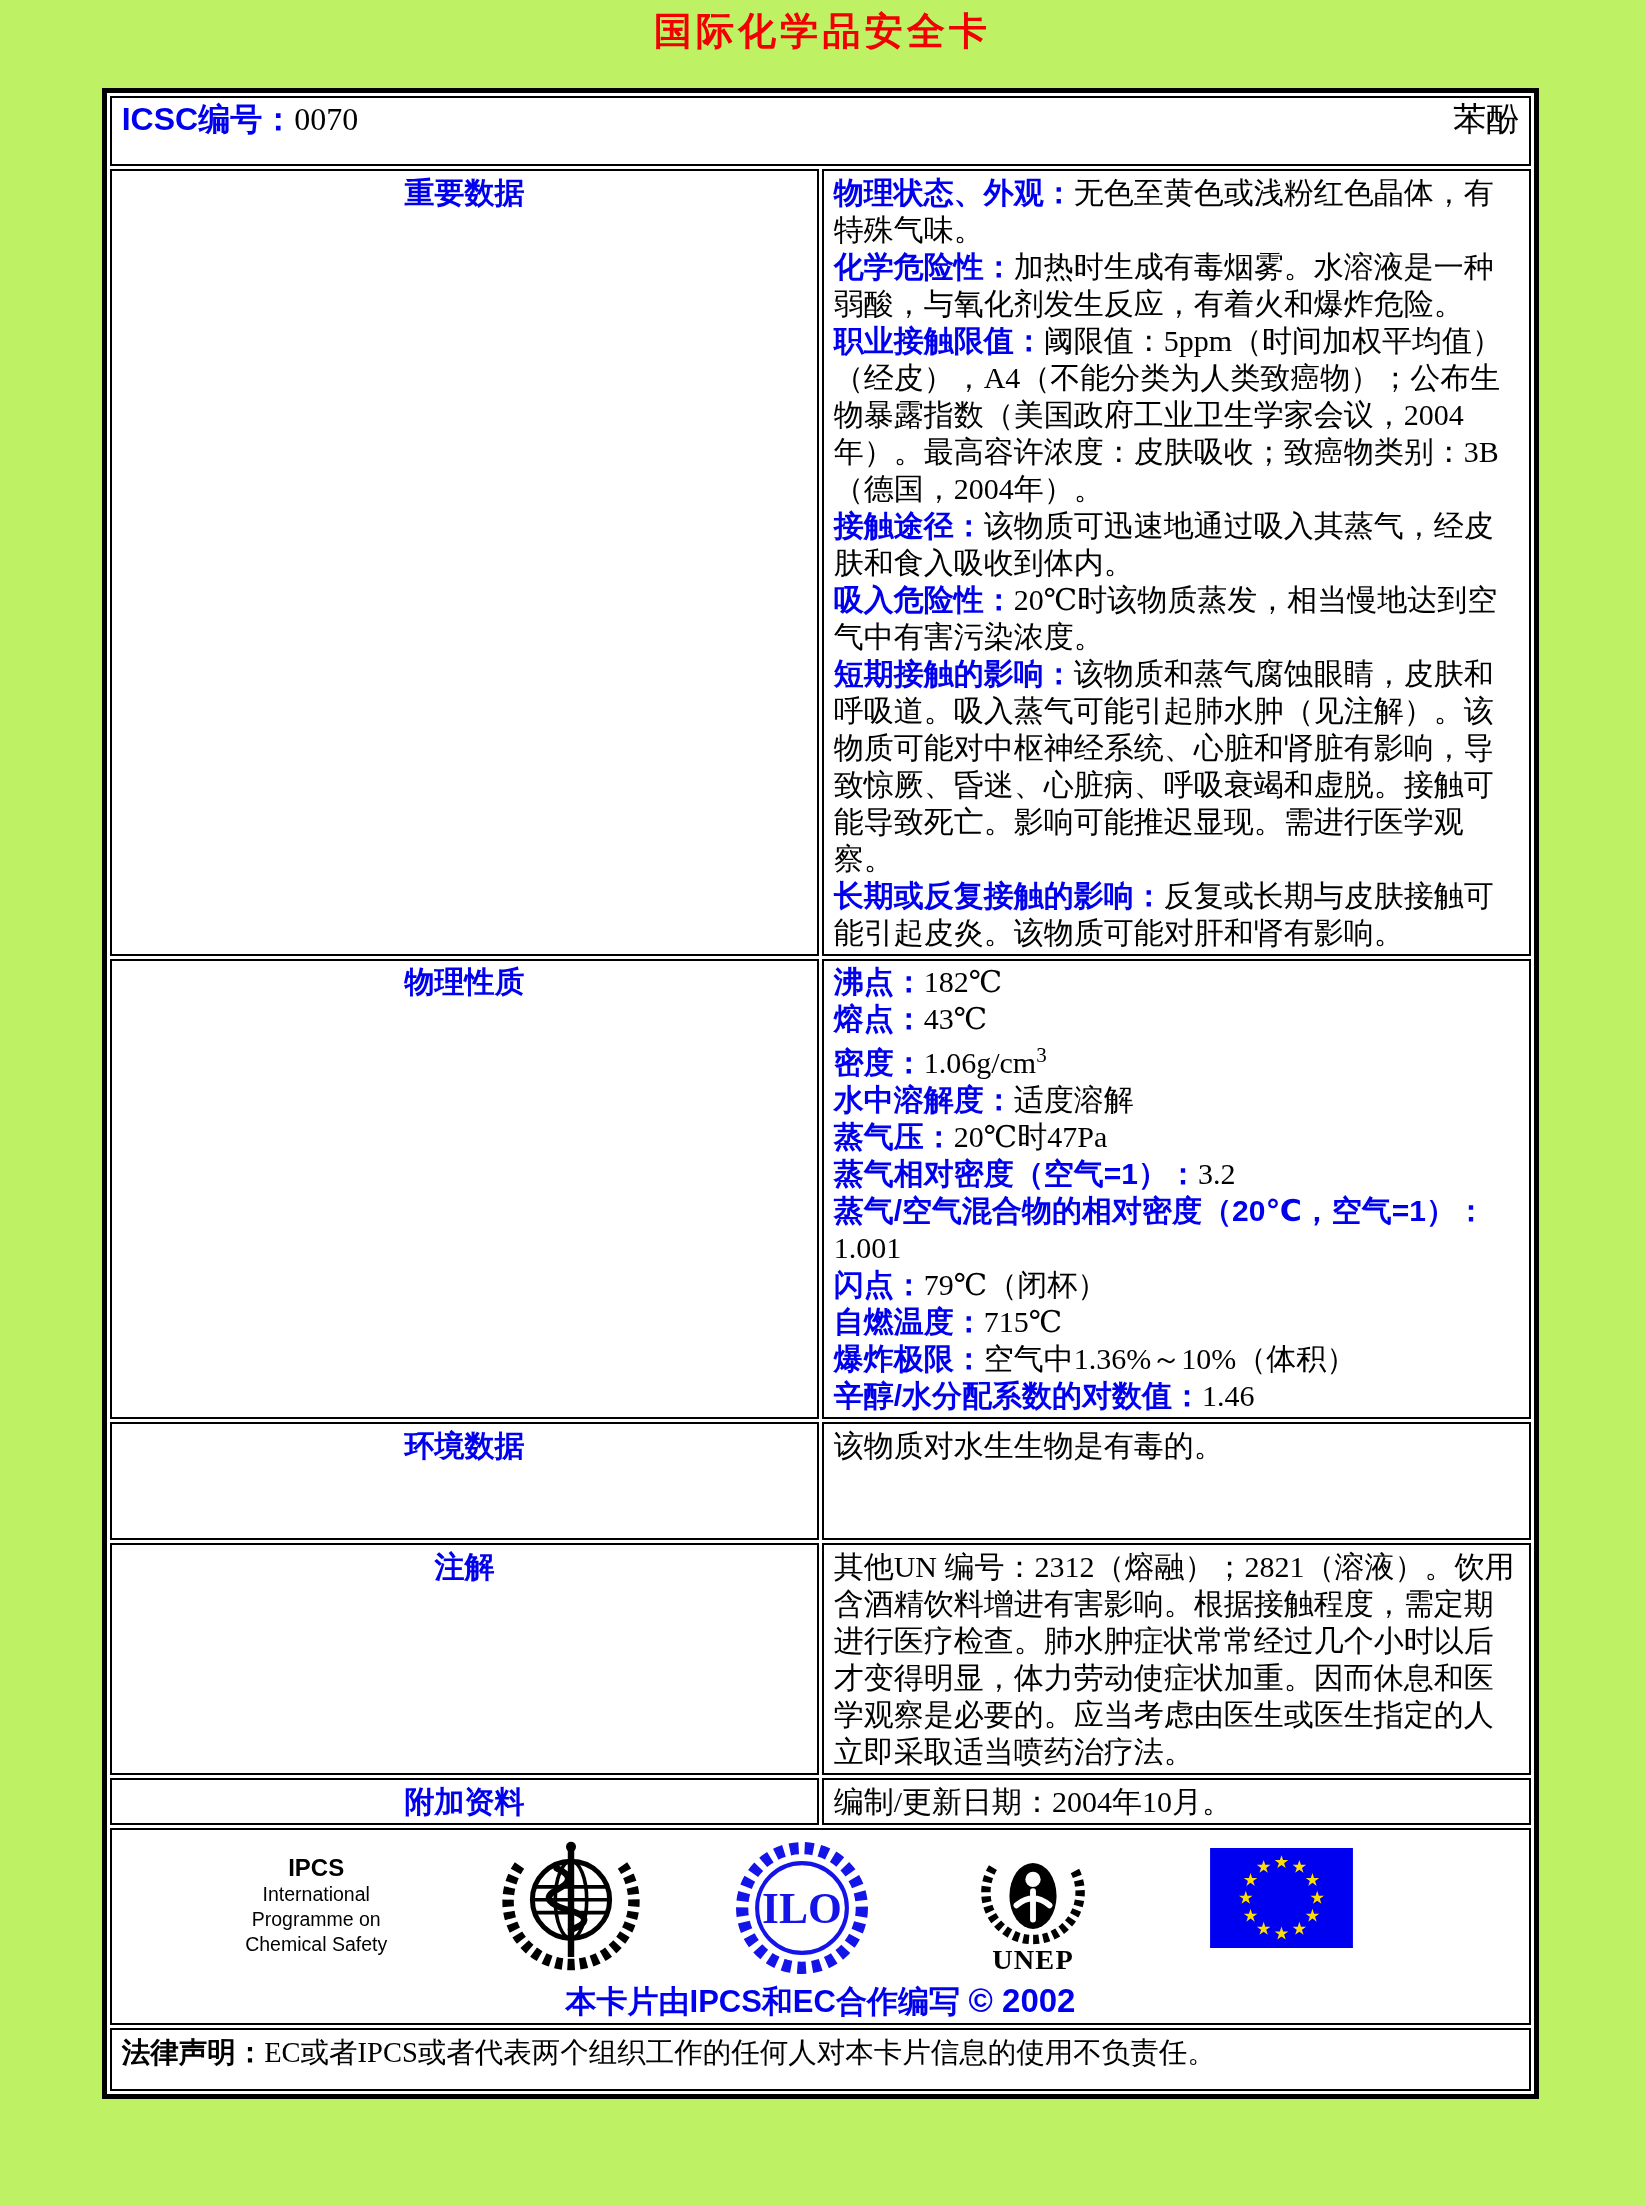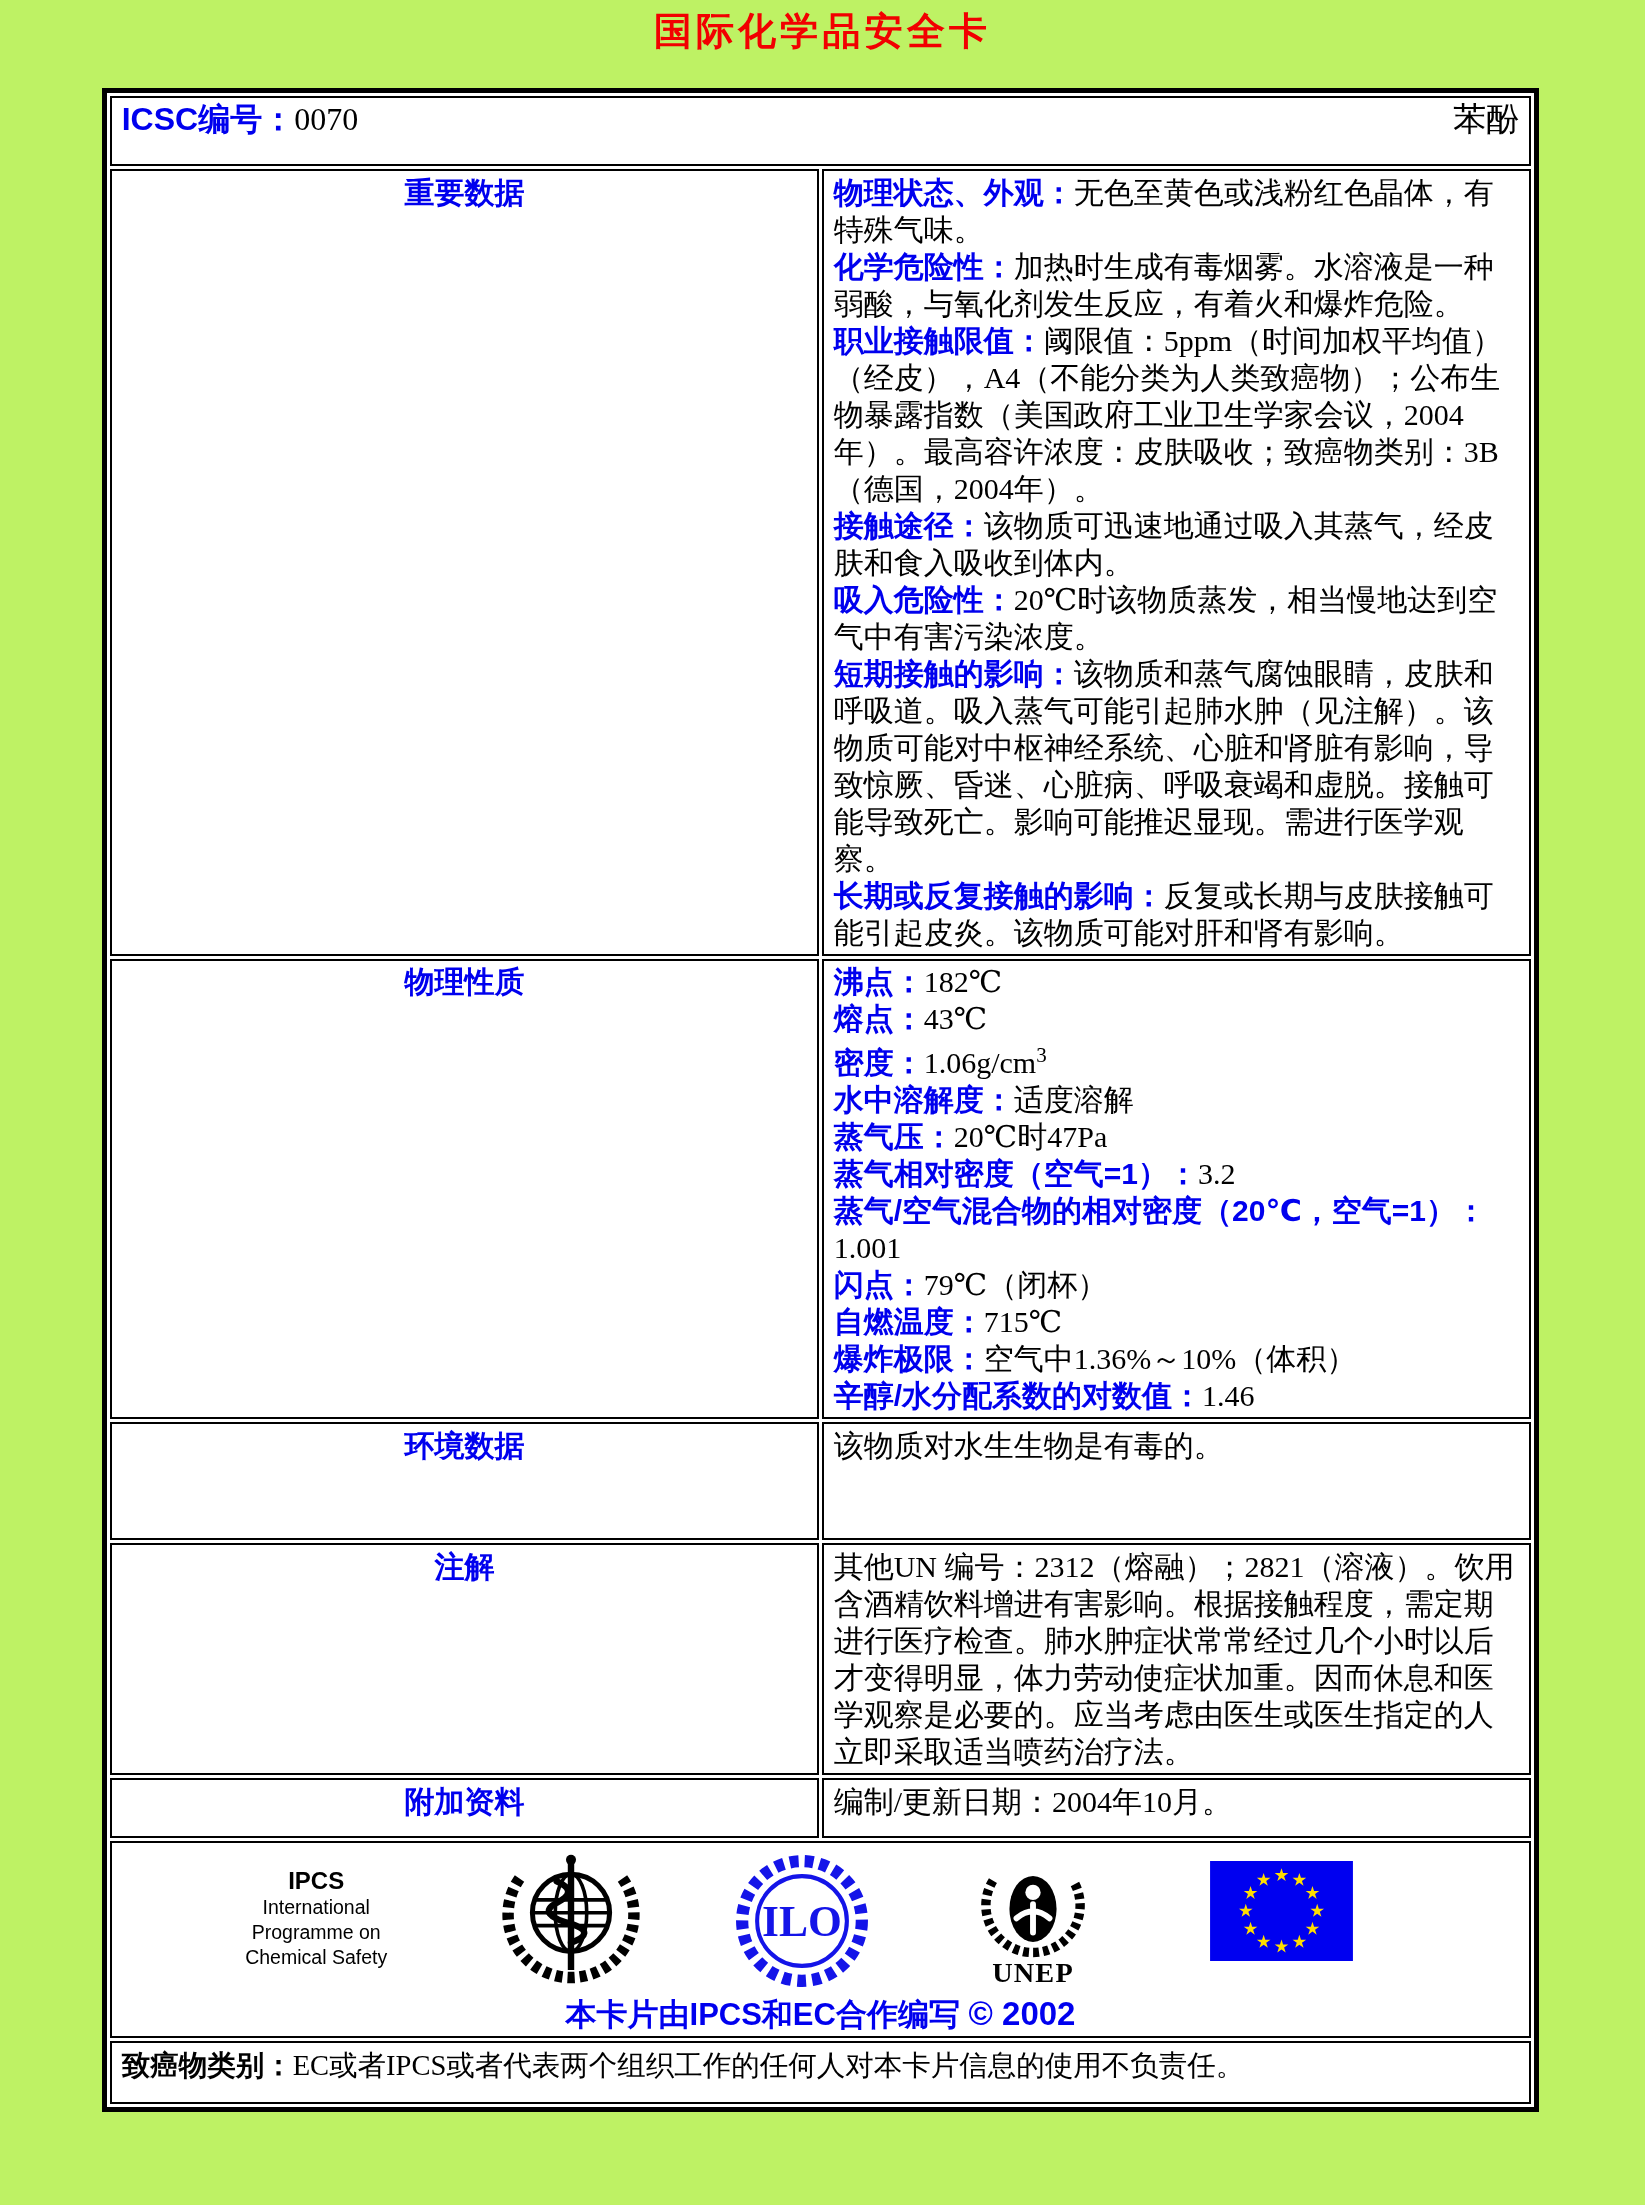--- a/index.html
+++ b/index.html
@@ -17,21 +17,21 @@
                font-family:"Liberation Sans","DejaVu Sans",sans-serif;
                font-weight:bold;font-size:32px;color:#0000ee;}
   .lbl{color:#0000ee;font-weight:bold;font-family:"Liberation Sans","DejaVu Sans",sans-serif;}
   .header-cell{height:70px;vertical-align:middle;}
   .header-flex{display:flex;justify-content:space-between;align-items:center;font-size:32px;gap:30px;}
   .chem-name{font-size:33px;}
   .content-important{height:685px;margin-left:22px;}
   .content-physical{height:436px;margin-left:8px;}
   .content-env{height:118px;}
   .content-notes{height:152px;}
-  .content-additional{height:60px;line-height:35px;}
+  .content-additional{height:47px;line-height:35px;}
   .prop-line sup{font-size:21px;}
   .logos-cell{height:191px;padding:4.2px 0 0 0;}
   .logos-row{display:flex;align-items:flex-start;height:148px;}
   .ipcs-block{margin-left:97px;width:195px;
               font-family:"Liberation Sans","DejaVu Sans",sans-serif;margin-top:21px;text-align:center;}
   .ipcs-h{font-weight:bold;font-size:24px;line-height:28px;}
   .ipcs-line{font-size:19.5px;line-height:25px;}
   .logo{display:inline-block;}
   .logo-who{margin-left:84px;margin-top:1.4px;}
   .logo-ilo{margin-left:90px;margin-top:7px;}
@@ -180,19 +180,19 @@
 
         <div class="credit">
           <span>本卡片由IPCS和EC合作编写</span>
           <span class="copy">© 2002</span>
         </div>
       </td>
     </tr>
 
     <tr>
       <td colspan="2" class="legal-cell">
-        <span class="legal-label">致癌物类别：</span><span class="legal-text">EC或者IPCS或者代表两个组织工作的任何人对本卡片信息的使用不负责任。</span>
+        <span class="legal-label">法律声明：</span><span class="legal-text">EC或者IPCS或者代表两个组织工作的任何人对本卡片信息的使用不负责任。</span>
       </td>
     </tr>
   </tbody>
     </table>
 </div>
 
 
 </body></html>

